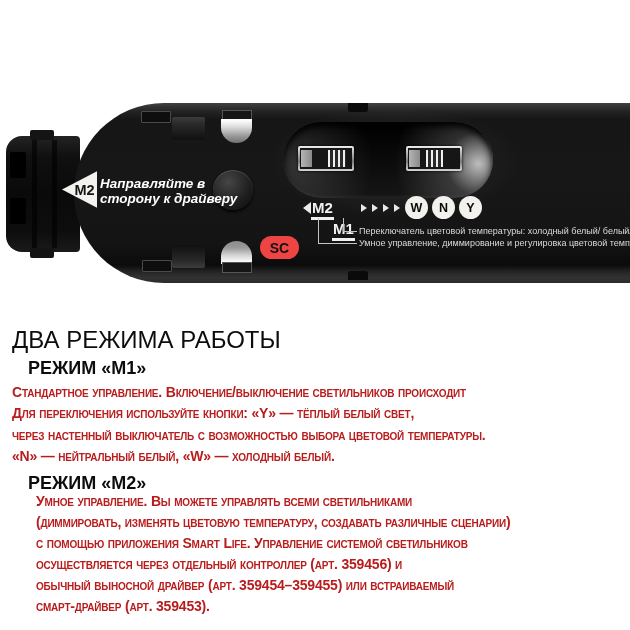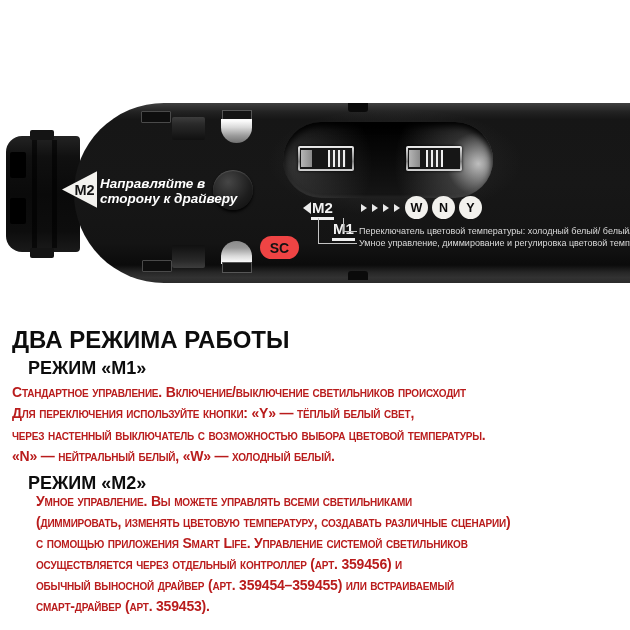--- a/index.html
+++ b/index.html
@@ -73,21 +73,21 @@
     font-size:12.5px;font-weight:bold;display:flex;align-items:center;justify-content:center;}
   .w-pos{left:405px;} .n-pos{left:432px;} .y-pos{left:459px;}
 
   .callout-elbow{border-left:1px solid #c4c4c4;border-bottom:1px solid #c4c4c4;}
   .elbow-m1{left:343px;top:218px;width:13px;height:13px;}
   .elbow-m2{left:318px;top:218px;width:38px;height:25px;}
   .callout-text{color:#dadada;font-size:9px;line-height:10px;white-space:nowrap;letter-spacing:0;}
   .ct-m1{left:359px;top:226px;} .ct-m2{left:359px;top:238px;}
 
   
-  .title{left:12px;top:326px;font-size:24px;font-weight:bold;color:#0d0d0d;letter-spacing:0;}
+  .title{left:12px;top:326px;font-size:24px;font-weight:normal;color:#0d0d0d;letter-spacing:0;}
   .sec-heading{left:28px;font-size:18px;font-weight:bold;color:#0d0d0d;}
   .h-m1{top:358px;} .h-m2{top:473px;}
   .para{left:12px;font-size:14px;font-weight:bold;color:#b91c1c;
     font-variant:small-caps;letter-spacing:-0.2px;}
   .p-m1{top:382px;line-height:21.4px;} .p-m2{top:491px;line-height:21.1px;margin-left:24px;}
 </style>
 </head>
 <body>
 
 <div class="stage">

